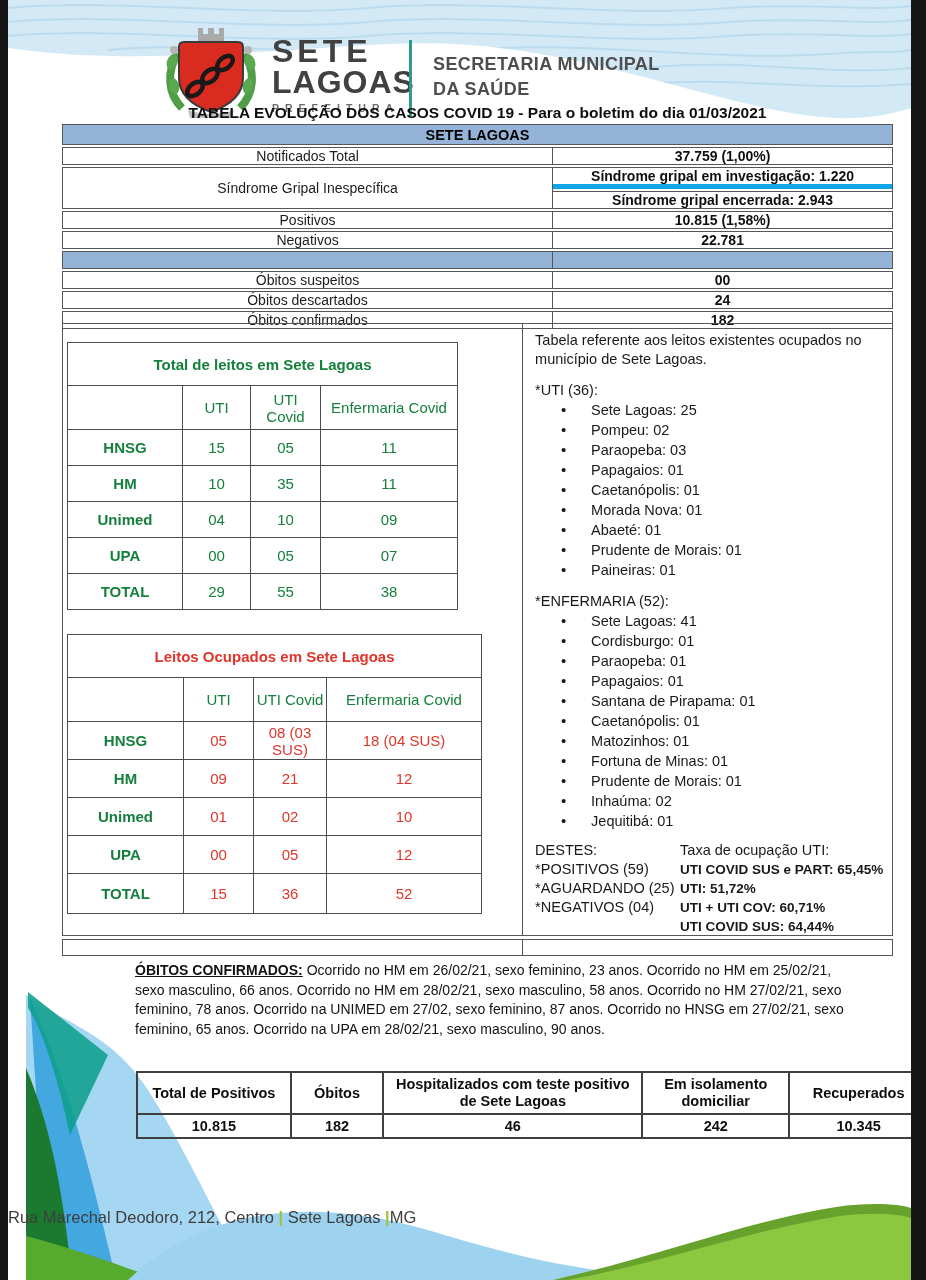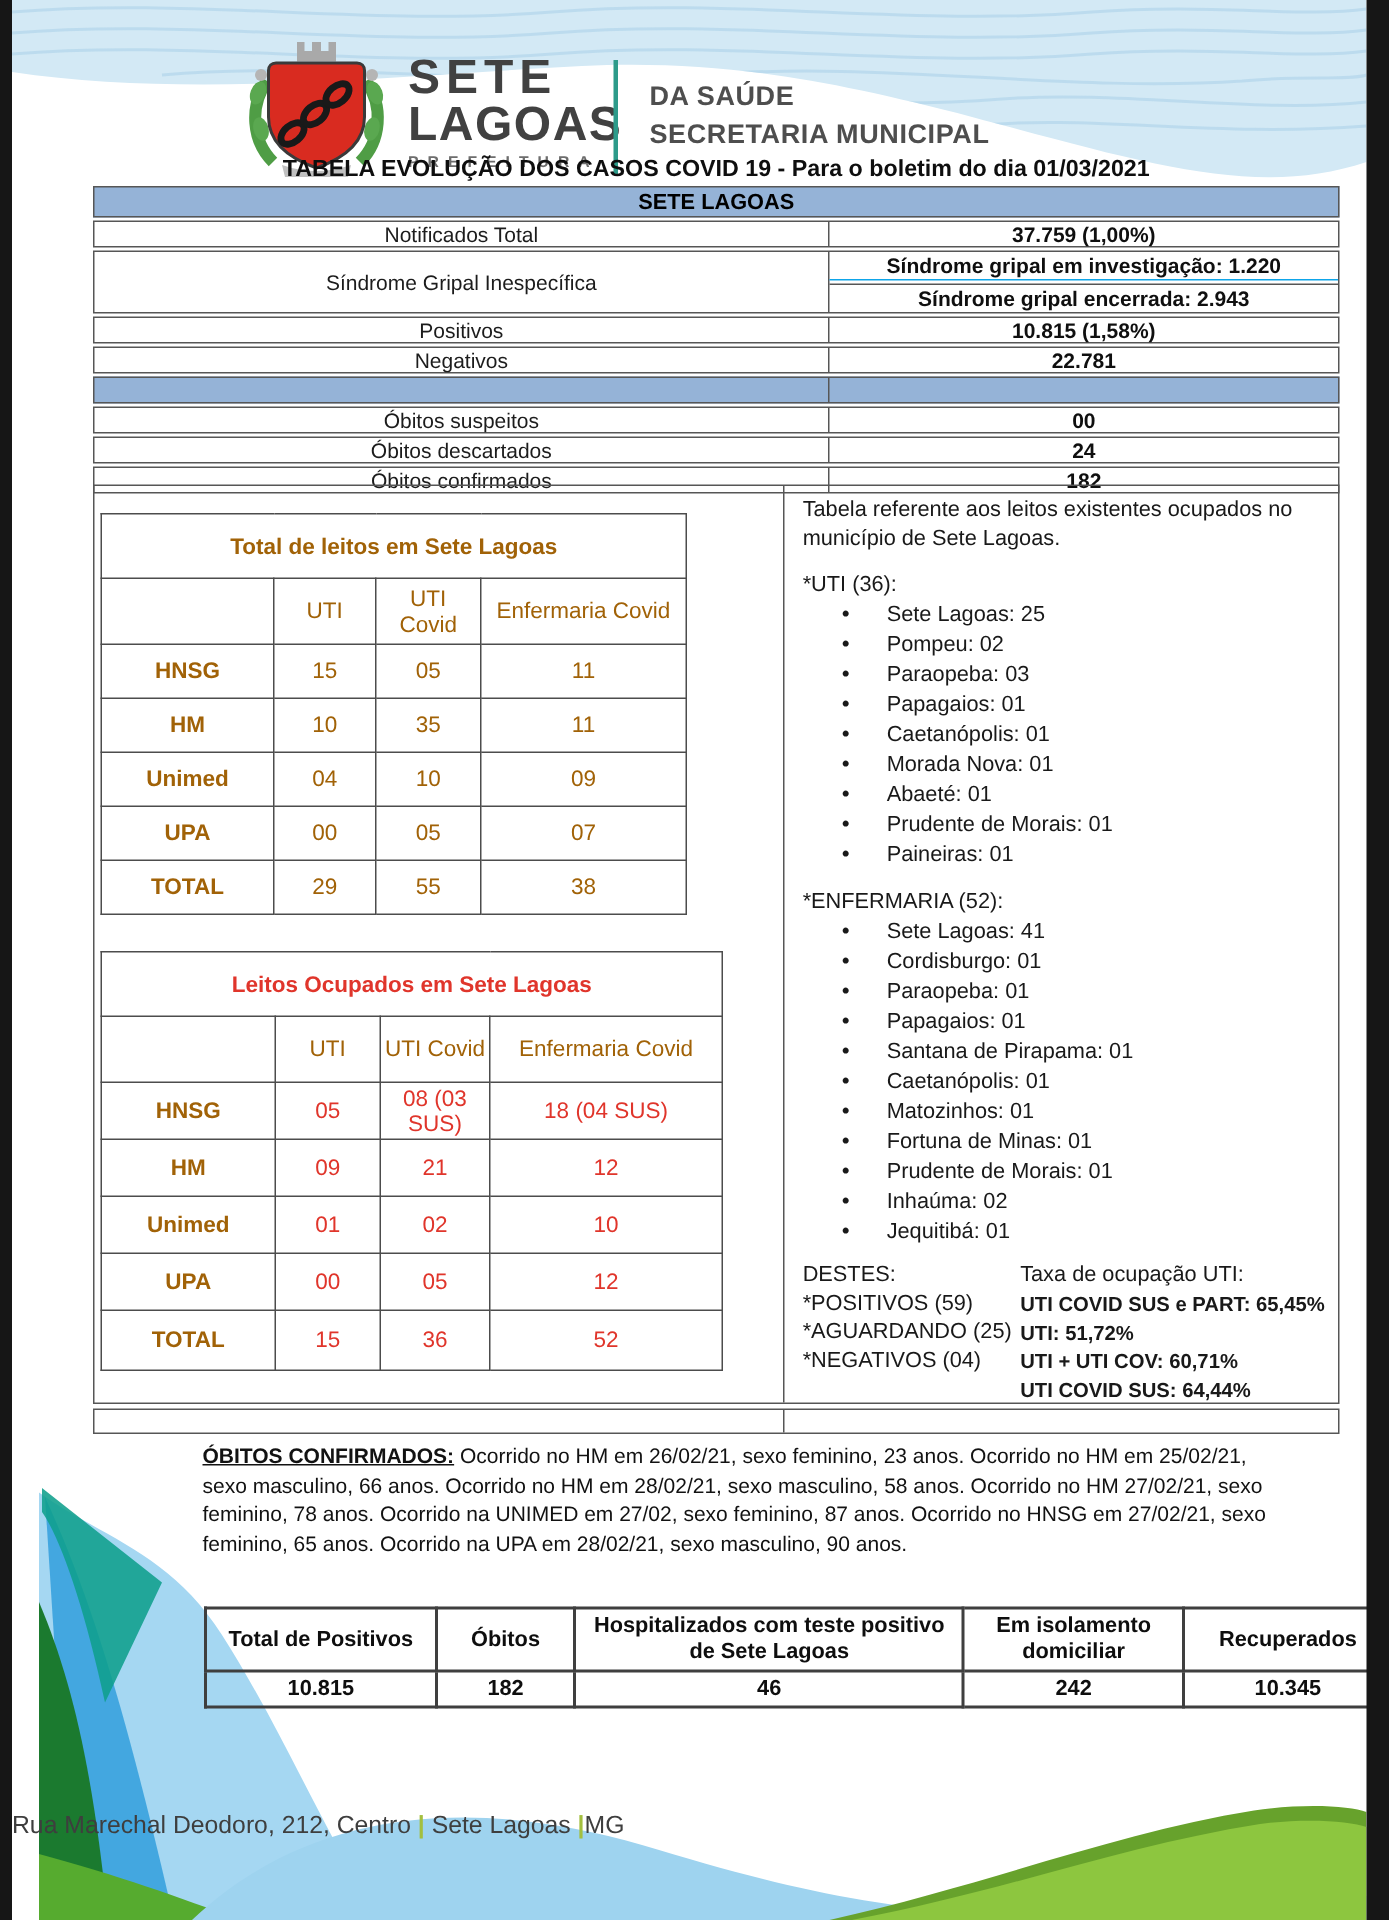--- a/index.html
+++ b/index.html
@@ -26,31 +26,31 @@
   .srow .sl{width:59%;display:flex;align-items:center;justify-content:center;font-size:14px;color:#1c1c1c;}
   .srow .sv{width:41%;border-left:1px solid #565656;display:flex;align-items:center;justify-content:center;
             font-weight:bold;font-size:14px;color:#0f0f0f;box-sizing:border-box;}
   .srow.blue{background:#95b3d7;}
   .srow.head{height:21px;}
   .srow.head .full{width:100%;display:flex;align-items:center;justify-content:center;
                    font-weight:bold;font-size:14.5px;color:#000;}
   .srow.tall{height:42px;}
   .srow.tall .sv{flex-direction:column;align-items:stretch;padding:0;}
   .srow.tall .sv .sv1,.srow.tall .sv .sv2{flex:1;display:flex;align-items:center;justify-content:center;}
-  .srow.tall .sv .sv1{border-bottom:1px solid #0ea5e9;}
+  .srow.tall .sv .sv1{border-bottom:5px solid #0ea5e9;}
   .srow.tall .sv .sv2{border-top:1px solid #565656;margin-top:2px;}
   .srow.bluespacer{height:14px;}
   
   .main{position:absolute;left:62px;top:323px;width:831px;height:613px;border:1px solid #565656;
         display:flex;z-index:2;box-sizing:border-box;background:transparent;}
   .lp{width:55.5%;border-right:1px solid #565656;box-sizing:border-box;padding:18px 0 0 4px;}
   .rp{flex:1;box-sizing:border-box;padding:7px 8px 0 12px;font-size:14.5px;color:#191919;line-height:19px;}
   .btab{border-collapse:collapse;table-layout:fixed;}
   .btab td,.btab th{border:1px solid #4c4c4c;text-align:center;vertical-align:middle;
-                    font-size:15px;font-weight:normal;color:#a16207;padding:0 2px;overflow:hidden;}
+                    font-size:15px;font-weight:normal;color:#15803d;padding:0 2px;overflow:hidden;}
   .btab .ttl{font-weight:bold;height:42px;font-size:15px;}
   .btab .hdr{height:44px;}
   .btab .rname{font-weight:bold;text-align:center;}
   .btab.red .ttl{color:#e0352b;}
   .btab.red td.val{color:#e0352b;}
   .rp .spacer-lg{height:12px;}
   .rp .spacer-md{height:8px;}
   .bullets{list-style:none;margin:0;padding:0;}
   .bullets li{position:relative;padding-left:56px;line-height:20px;}
   .bullets li::before{content:"\2022";position:absolute;left:26px;top:0;font-size:15px;}
@@ -143,22 +143,22 @@
 
   <div class="logo-text">
     <div class="logo-l1">SETE</div>
     <div class="logo-l2">LAGOAS</div>
     <div class="logo-l3">PREFEITURA</div>
   </div>
 
   <div class="vdivider"></div>
 
   <div class="org">
+    <div>SECRETARIA MUNICIPAL</div>
     <div>DA SAÚDE</div>
-    <div>SECRETARIA MUNICIPAL</div>
   </div>
 
   <div class="doc-title">TABELA EVOLUÇÃO DOS CASOS COVID 19 - Para o boletim do dia 01/03/2021</div>
 
   <div class="summary">
     <div class="srow blue head">
       <div class="full">SETE LAGOAS</div>
     </div>
     <div class="srow">
       <div class="sl">Notificados Total</div>

